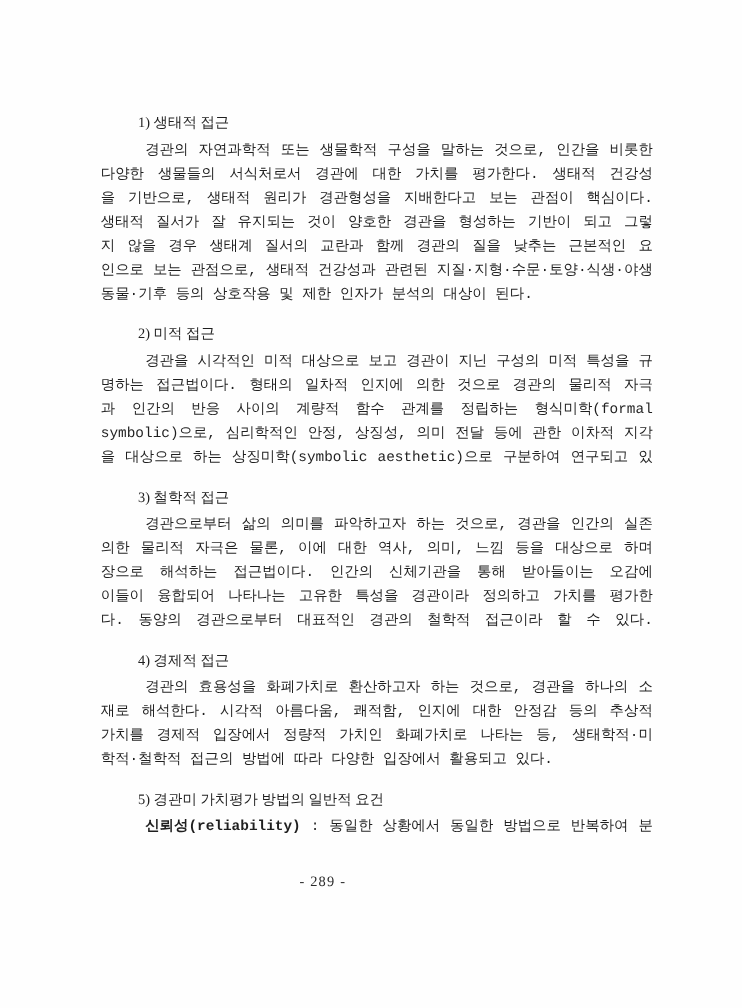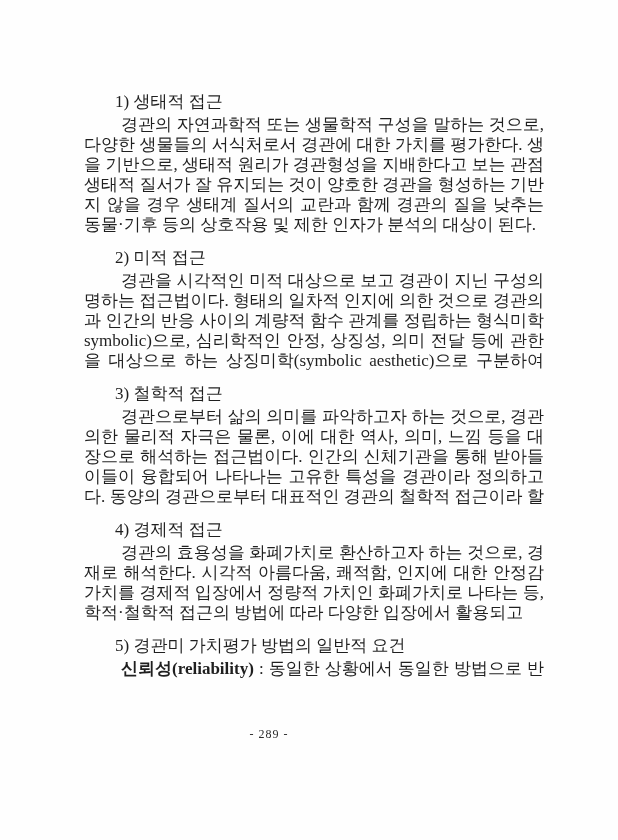--- a/index.html
+++ b/index.html
@@ -15,37 +15,38 @@
     height: 840px;
     background: #fefefe;
     color: #1f1f1f;
     overflow: hidden;
   }
   .content {
     position: absolute;
     left: 84px;
     top: 92px;
     width: 460px;
-    font-size: 17px;
+    font-size: 12px;
     line-height: 20px;
   }
   .section { margin-top: 13px; }
   .section:first-child { margin-top: 0; }
   .heading {
     padding-left: 31px;
     margin-bottom: 3px;
     text-align: left;
     white-space: nowrap;
   }
   .line {
     width: 100%;
     height: 20px;
     text-align: justify;
     text-align-last: justify;
     overflow: hidden;
+    font-family: Liberation Mono, monospace;
   }
   .line.first { text-indent: 37px; }
   .line.short { text-align: left; text-align-last: left; }
   .bold { font-weight: bold; }
   .page-number {
     position: absolute;
     top: 724px;
     left: 0;
     width: 538px;
     text-align: center;
@@ -62,20 +63,21 @@
   <div class="content">
 
     <div class="section">
       <div class="heading">1) 생태적 접근</div>
       <div class="paragraph">
         <div class="line first">경관의 자연과학적 또는 생물학적 구성을 말하는 것으로, 인간을 비롯한</div>
         <div class="line">다양한 생물들의 서식처로서 경관에 대한 가치를 평가한다. 생태적 건강성</div>
         <div class="line">을 기반으로, 생태적 원리가 경관형성을 지배한다고 보는 관점이 핵심이다.</div>
         <div class="line">생태적 질서가 잘 유지되는 것이 양호한 경관을 형성하는 기반이 되고 그렇</div>
         <div class="line">지 않을 경우 생태계 질서의 교란과 함께 경관의 질을 낮추는 근본적인 요</div>
+        <div class="line">인으로 보는 관점으로, 생태적 건강성과 관련된 지질·지형·수문·토양·식생·야생</div>
         <div class="line short">동물·기후 등의 상호작용 및 제한 인자가 분석의 대상이 된다.</div>
       </div>
     </div>
 
     <div class="section">
       <div class="heading">2) 미적 접근</div>
       <div class="paragraph">
         <div class="line first">경관을 시각적인 미적 대상으로 보고 경관이 지닌 구성의 미적 특성을 규</div>
         <div class="line">명하는 접근법이다. 형태의 일차적 인지에 의한 것으로 경관의 물리적 자극</div>
         <div class="line">과 인간의 반응 사이의 계량적 함수 관계를 정립하는 형식미학(formal</div>

